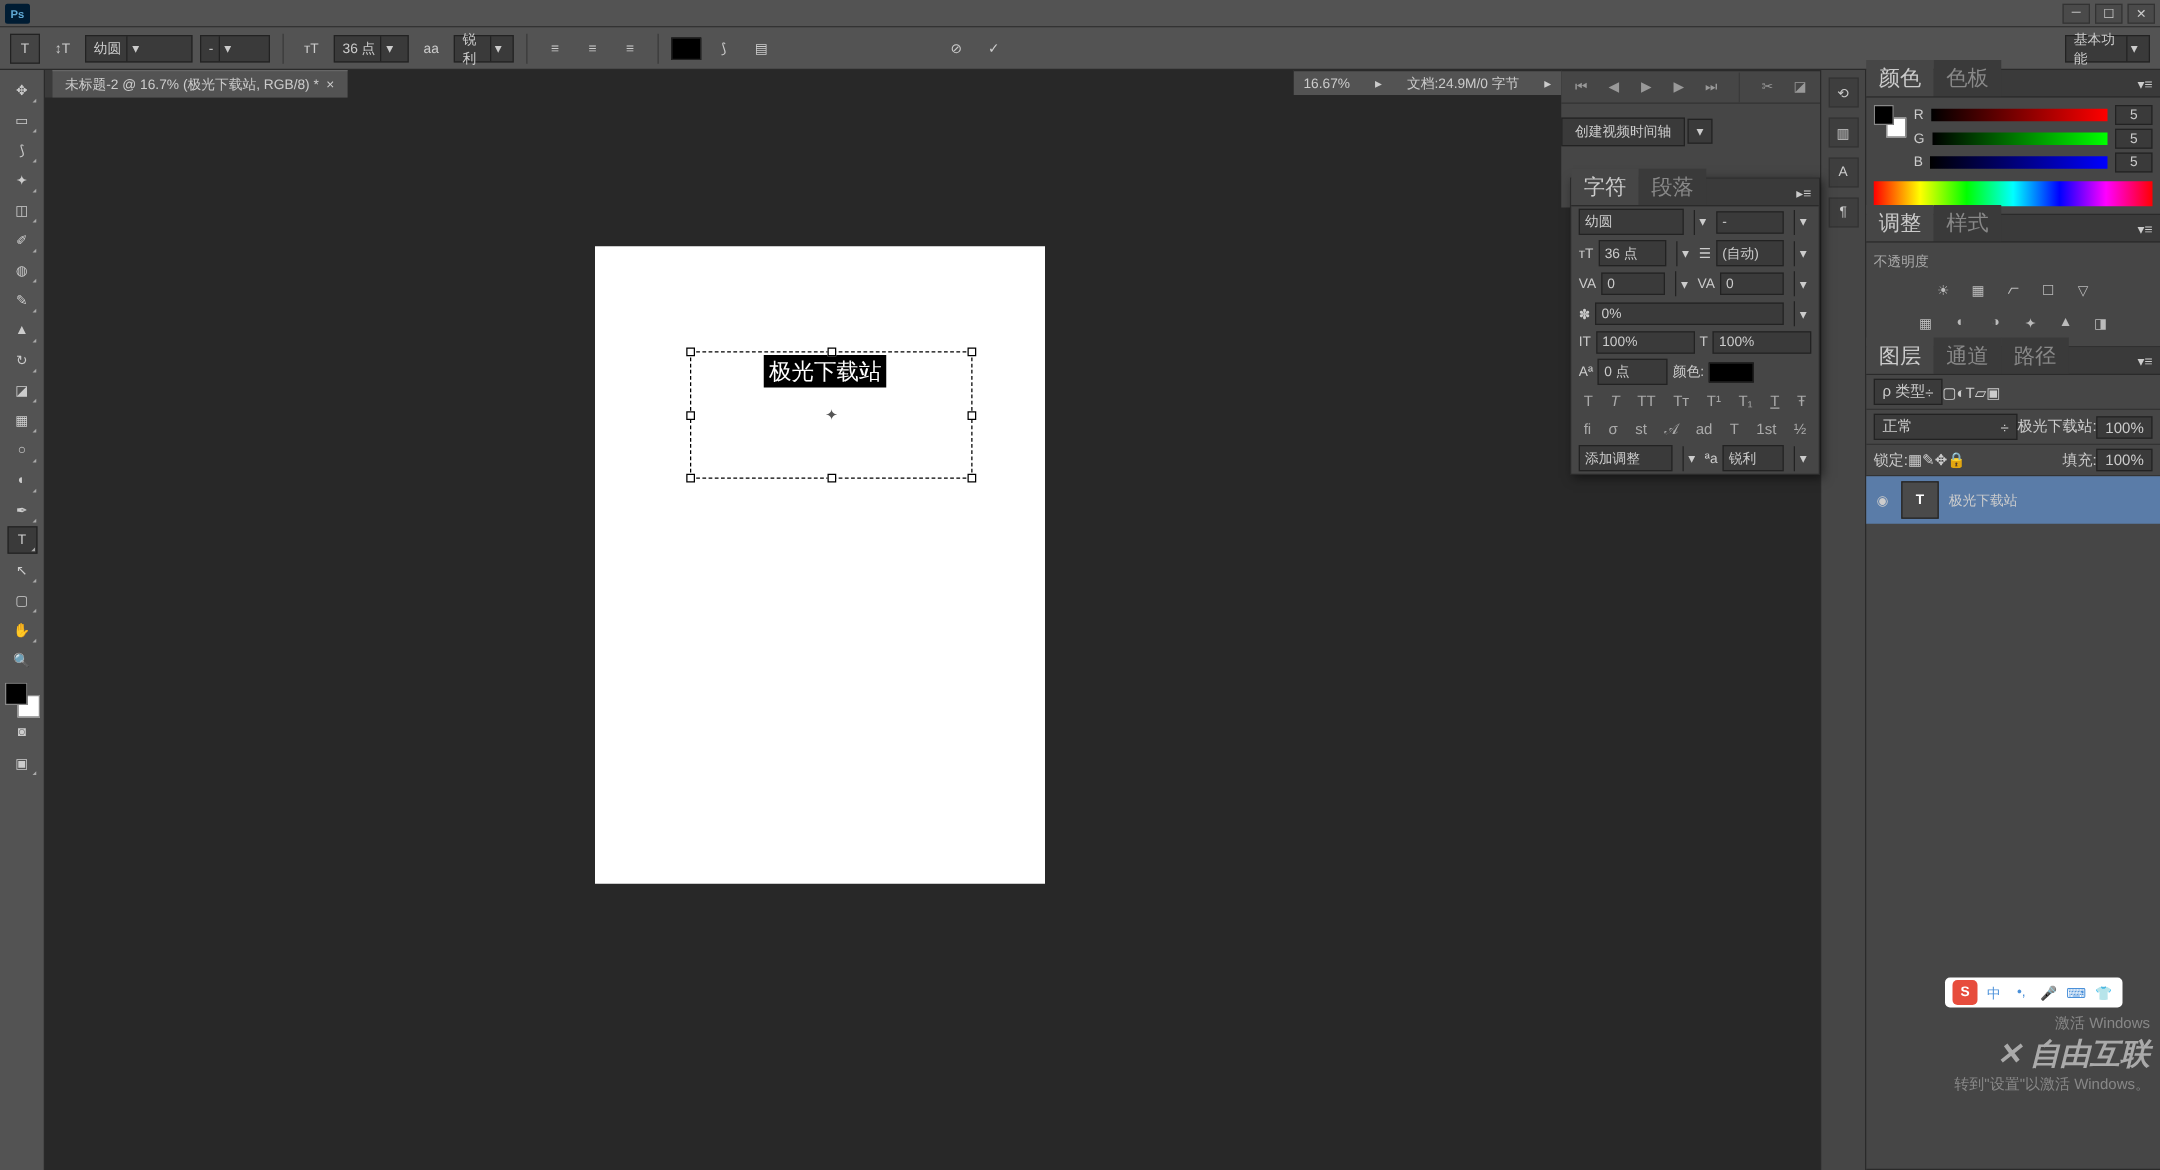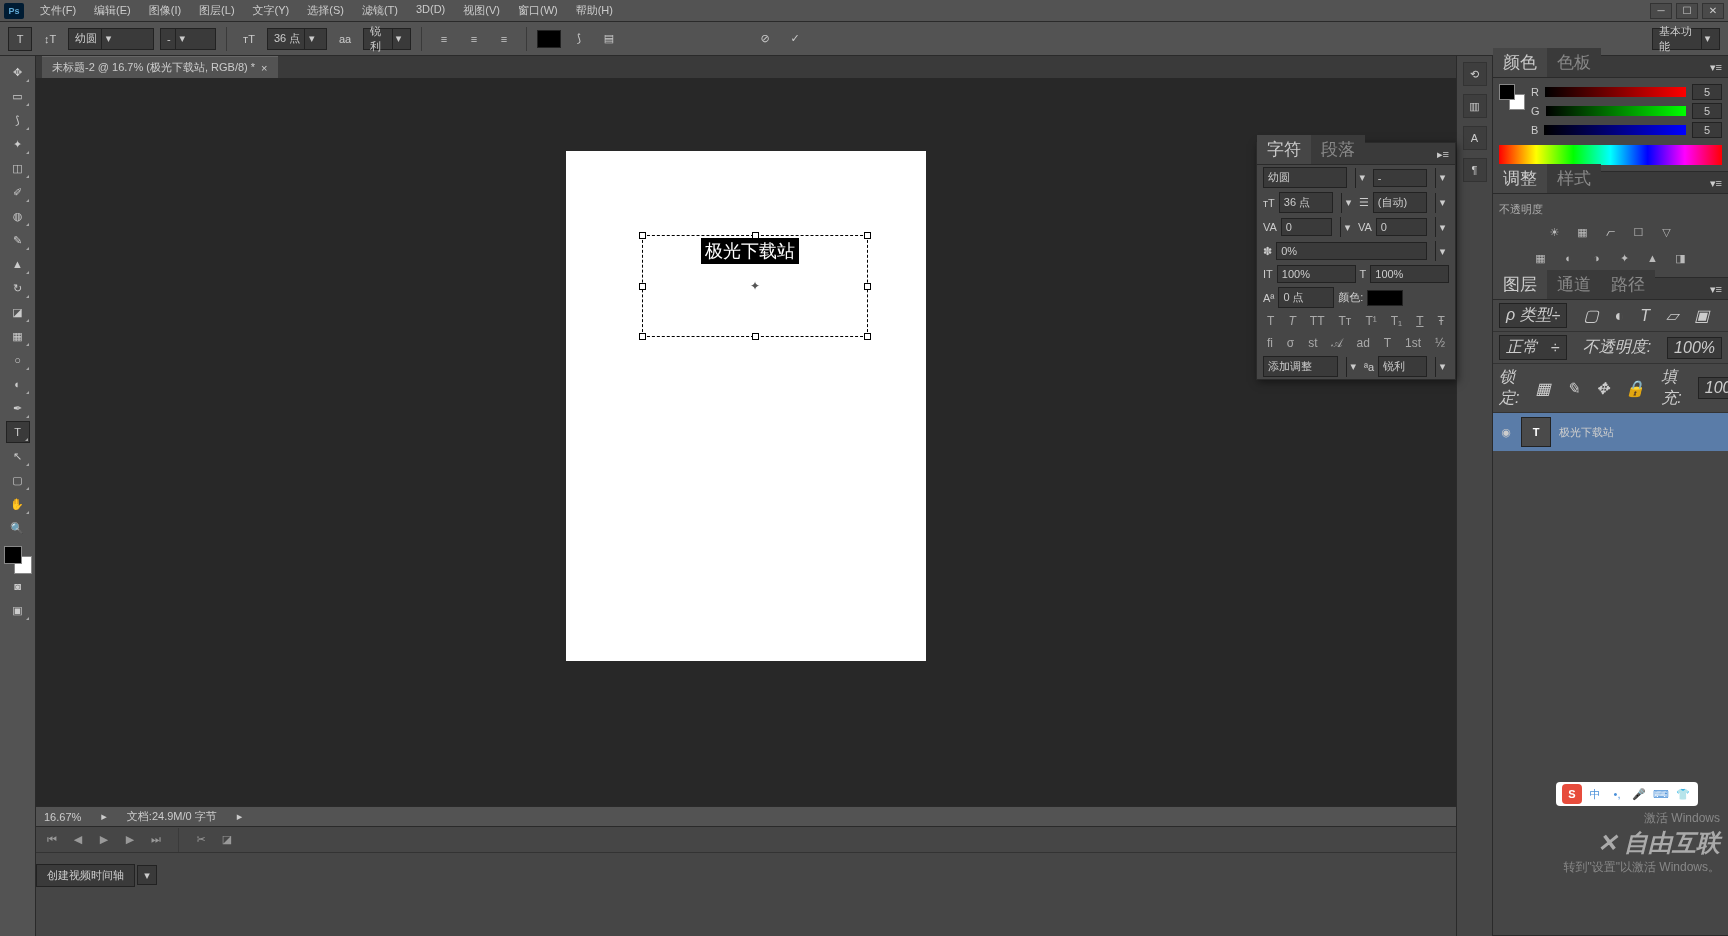--- a/index.html
+++ b/index.html
@@ -27,21 +27,21 @@
   .main { display: flex; height: calc(100% - 56px); }
   .toolbox { width: 36px; background: #535353; border-right: 1px solid #2a2a2a; display: flex; flex-direction: column; align-items: center; padding-top: 4px; }
   .tool { width: 24px; height: 22px; margin: 1px 0; display: flex; align-items: center; justify-content: center; position: relative; cursor: pointer; }
   .tool.active { background: #3a3a3a; border: 1px solid #222; }
   .tool-corner { position: absolute; bottom: 1px; right: 1px; width: 0; height: 0; border-right: 3px solid #aaa; border-top: 3px solid transparent; }
   .fgbg { width: 28px; height: 28px; position: relative; margin-top: 6px; }
   .fgbg .fg { width: 18px; height: 18px; background: #000; border: 1px solid #888; position: absolute; top: 0; left: 0; z-index: 2; }
   .fgbg .bg { width: 18px; height: 18px; background: #fff; border: 1px solid #888; position: absolute; bottom: 0; right: 0; }
   
   
-  .doc-area { flex: 1; display: flex; flex-direction: column; background: #282828; position: relative; }
+  .doc-area { flex: 1; display: flex; flex-direction: row; background: #282828; position: relative; }
   .doc-tabs { height: 22px; background: #3a3a3a; display: flex; align-items: flex-end; padding-left: 6px; }
   .doc-tab { background: #535353; padding: 3px 10px; font-size: 11px; display: flex; align-items: center; gap: 6px; border-top: 1px solid #666; }
   .canvas-wrap { flex: 1; position: relative; overflow: hidden; }
   .canvas { position: absolute; left: 50%; top: 45%; transform: translate(-50%, -50%); width: 360px; height: 510px; background: #fff; }
   .text-box { position: absolute; left: 76px; top: 84px; width: 226px; height: 102px; border: 1px dashed #000; }
   .text-content { position: absolute; left: 58px; top: 2px; background: #000; color: #fff; padding: 1px 4px; font-size: 18px; }
   .handle { position: absolute; width: 7px; height: 7px; background: #fff; border: 1px solid #000; }
   .h-tl { top: -4px; left: -4px; } .h-tm { top: -4px; left: 50%; margin-left: -3px; } .h-tr { top: -4px; right: -4px; }
   .h-ml { top: 50%; left: -4px; margin-top: -3px; } .h-mr { top: 50%; right: -4px; margin-top: -3px; }
   .h-bl { bottom: -4px; left: -4px; } .h-bm { bottom: -4px; left: 50%; margin-left: -3px; } .h-br { bottom: -4px; right: -4px; }
@@ -79,21 +79,21 @@
   .slider-g { background: linear-gradient(to right, #000, #0f0); }
   .slider-b { background: linear-gradient(to right, #000, #00f); }
   .slider-val { width: 30px; background: #3a3a3a; border: 1px solid #222; text-align: center; padding: 1px; }
   .spectrum { height: 20px; background: linear-gradient(to right, #f00, #ff0, #0f0, #0ff, #00f, #f0f, #f00); margin-top: 4px; }
   
   
   .adjust-icons { display: flex; flex-wrap: wrap; gap: 8px; padding: 4px; justify-content: center; }
   .adj-icon { width: 20px; height: 18px; display: flex; align-items: center; justify-content: center; color: #bbb; }
   
   
-  .layers-panel .controls-row { display: flex; align-items: center; gap: 16px; padding: 3px 6px; border-bottom: 1px solid #333; font-size: 16px; font-style: italic; }
+  .layers-panel .controls-row { display: flex; align-items: center; gap: 0; padding: 3px 6px; border-bottom: 1px solid #333; font-size: 12px; }
   .mini-dd { background: #3a3a3a; border: 1px solid #222; padding: 1px 6px; display: flex; align-items: center; }
   .layer-row { display: flex; align-items: center; height: 38px; background: #5a7ca8; padding: 0 6px; gap: 8px; }
   .eye { width: 14px; text-align: center; }
   .layer-thumb { width: 30px; height: 30px; background: #4a4a4a; border: 1px solid #222; display: flex; align-items: center; justify-content: center; color: #fff; font-weight: bold; }
   
   
   .char-panel { position: absolute; right: 272px; top: 142px; width: 200px; background: #464646; border: 1px solid #2a2a2a; box-shadow: 2px 2px 8px rgba(0,0,0,0.5); z-index: 10; }
   .char-row { display: flex; align-items: center; gap: 4px; padding: 2px 6px; }
   .char-input { background: #3a3a3a; border: 1px solid #222; padding: 2px 4px; flex: 1; color: #ccc; font-size: 11px; }
   .char-icons { display: flex; gap: 6px; padding: 4px 6px; justify-content: space-around; font-size: 12px; color: #aaa; }
@@ -103,33 +103,20 @@
   .watermark .big { font-size: 24px; font-weight: bold; color: #aaa; font-style: italic; }
   .input-ime { position: absolute; right: 30px; bottom: 130px; display: flex; gap: 4px; align-items: center; background: #fff; border-radius: 4px; padding: 2px 6px; }
   .ime-badge { width: 20px; height: 20px; background: #e74c3c; border-radius: 4px; color: #fff; display: flex; align-items: center; justify-content: center; font-weight: bold; }
   .ime-icon { width: 18px; height: 18px; display: flex; align-items: center; justify-content: center; color: #4a90d9; }
 </style>
 </head>
 <body>
 
 <div class="titlebar">
   <div class="ps-icon">Ps</div>
-  <div class="menu">
-    <div class="menu-item">文件(F)</div>
-    <div class="menu-item">编辑(E)</div>
-    <div class="menu-item">图像(I)</div>
-    <div class="menu-item">图层(L)</div>
-    <div class="menu-item">文字(Y)</div>
-    <div class="menu-item">选择(S)</div>
-    <div class="menu-item">滤镜(T)</div>
-    <div class="menu-item">3D(D)</div>
-    <div class="menu-item">视图(V)</div>
-    <div class="menu-item">窗口(W)</div>
-    <div class="menu-item">帮助(H)</div>
-  </div>
   <div class="win-controls">
     <div class="win-btn">─</div>
     <div class="win-btn">☐</div>
     <div class="win-btn">✕</div>
   </div>
 </div>
 
 <div class="options-bar">
   <div class="opt-icon sel">T</div>
   <div class="opt-icon">↕T</div>
@@ -405,21 +392,21 @@
         <span>◐</span>
         <span>T</span>
         <span>▱</span>
         <span>▣</span>
       </div>
       <div class="controls-row">
         <div class="mini-dd" style="flex:1">
             <span>正常</span>
             <span style="margin-left:auto">÷</span>
           </div>
-        <span>不透明度:</span>
+        <span>极光下载站:</span>
         <div class="mini-dd">100%</div>
       </div>
       <div class="controls-row">
         <span>锁定:</span>
         <span>▦</span>
         <span>✎</span>
         <span>✥</span>
         <span>🔒</span>
         <span style="margin-left:auto">填充:</span>
         <div class="mini-dd">100%</div>

